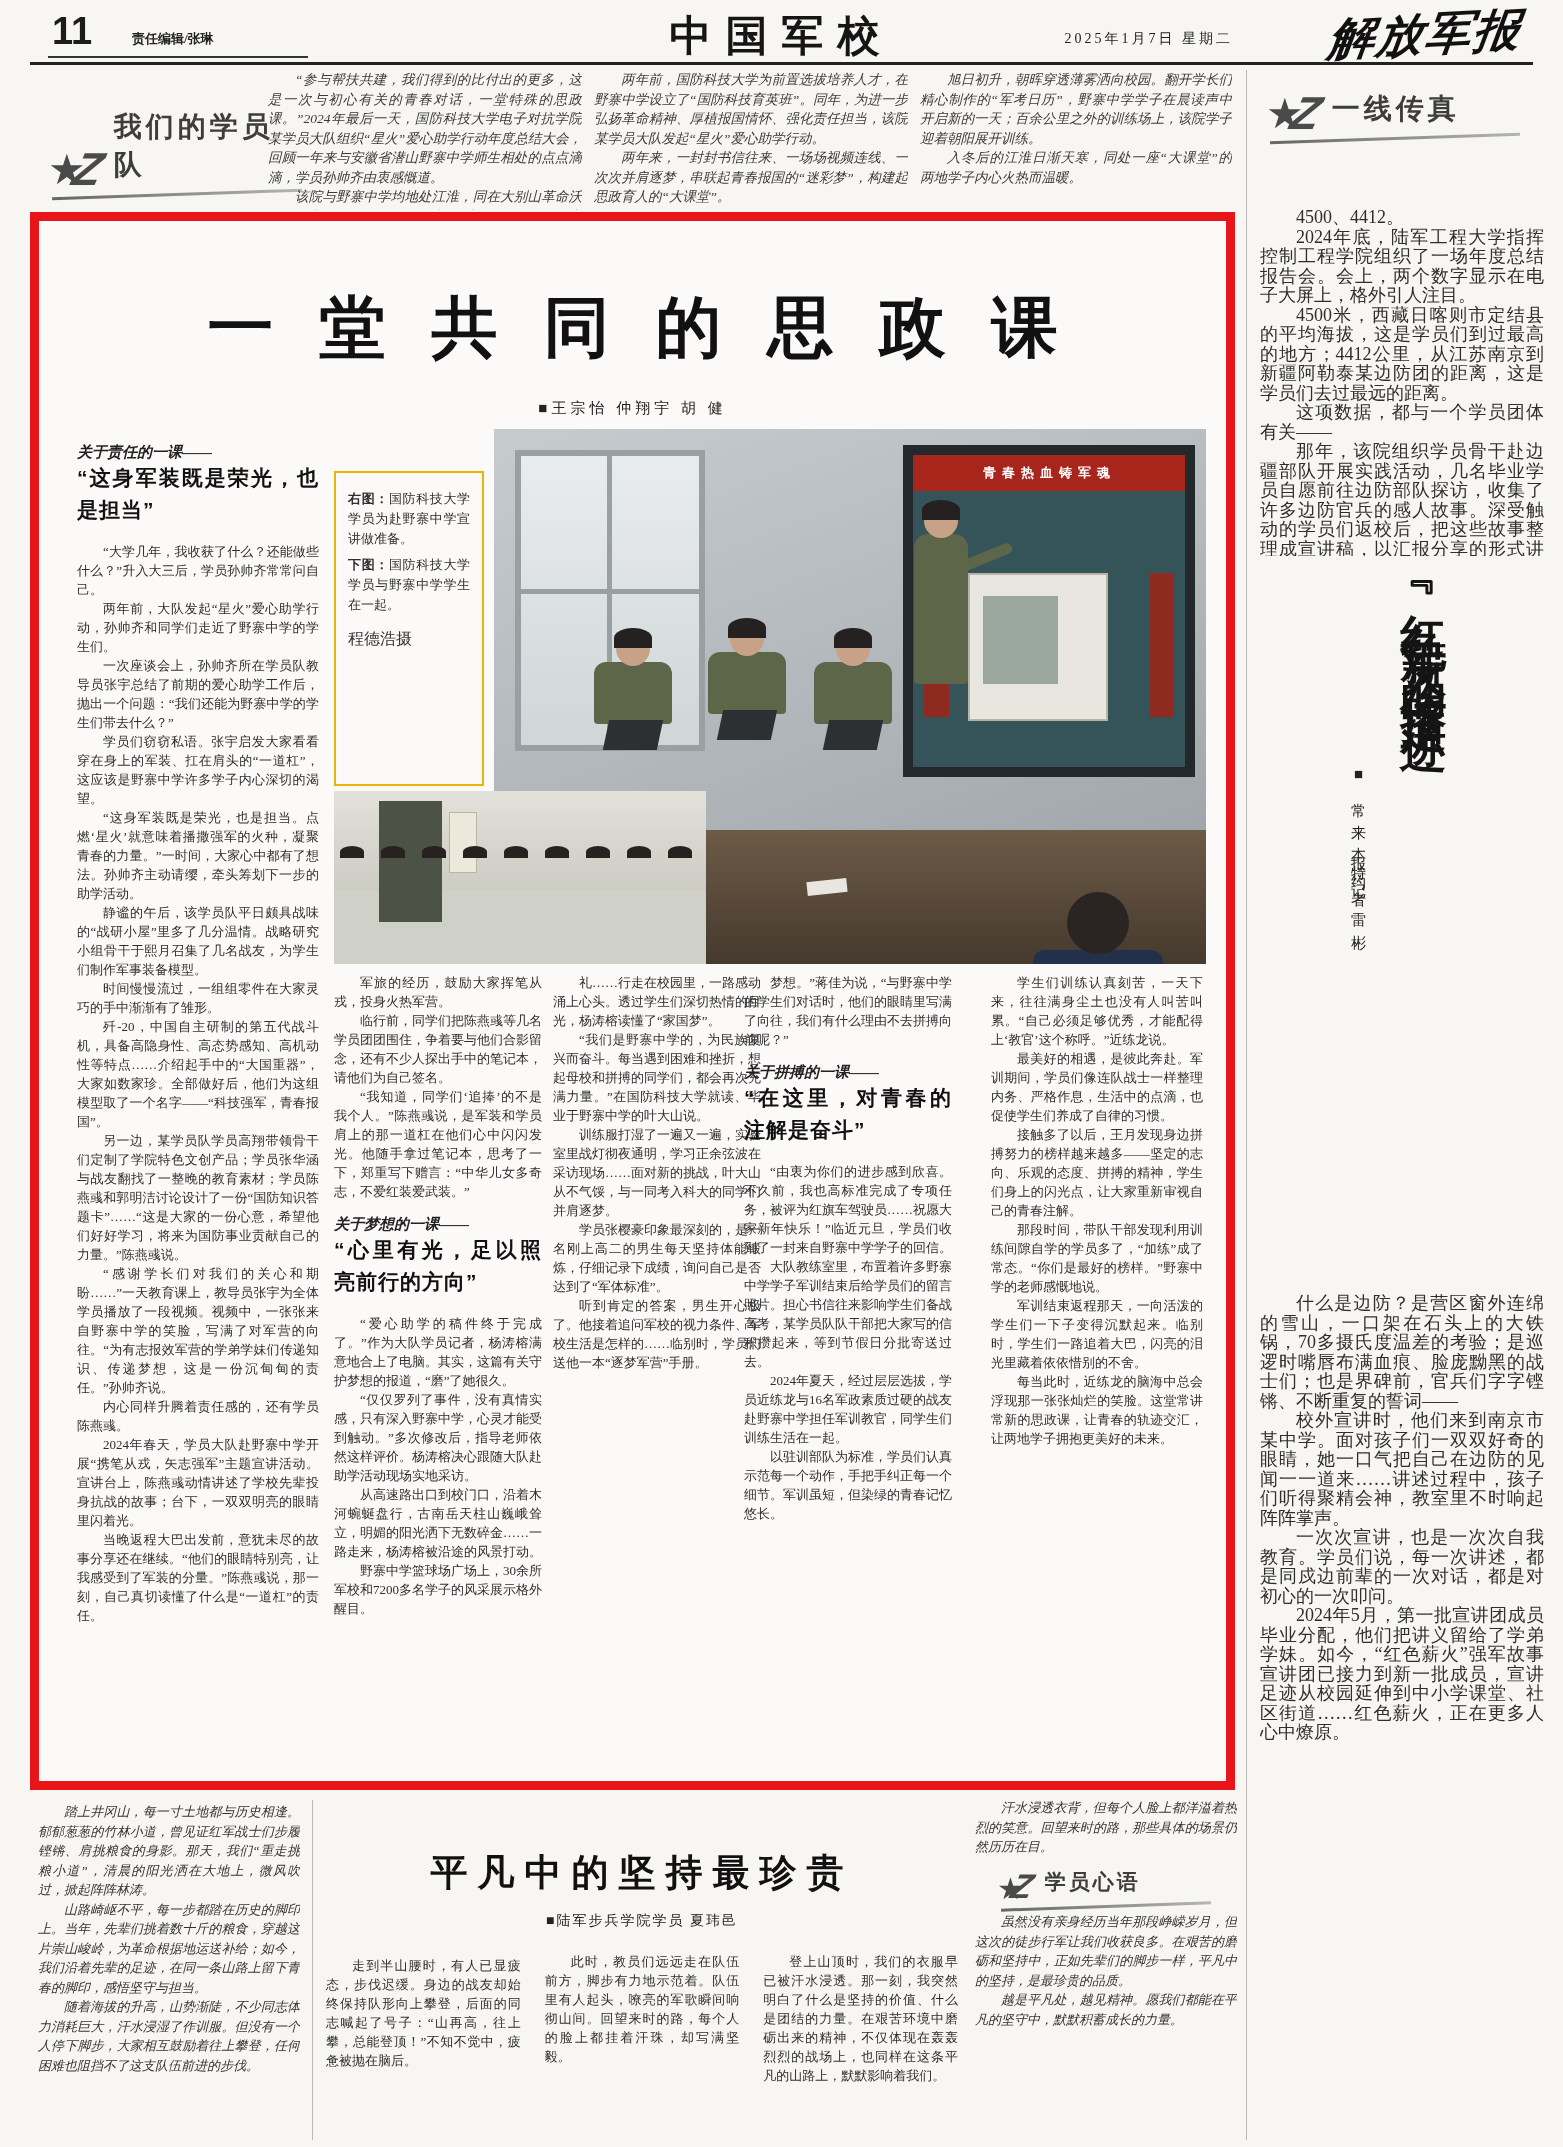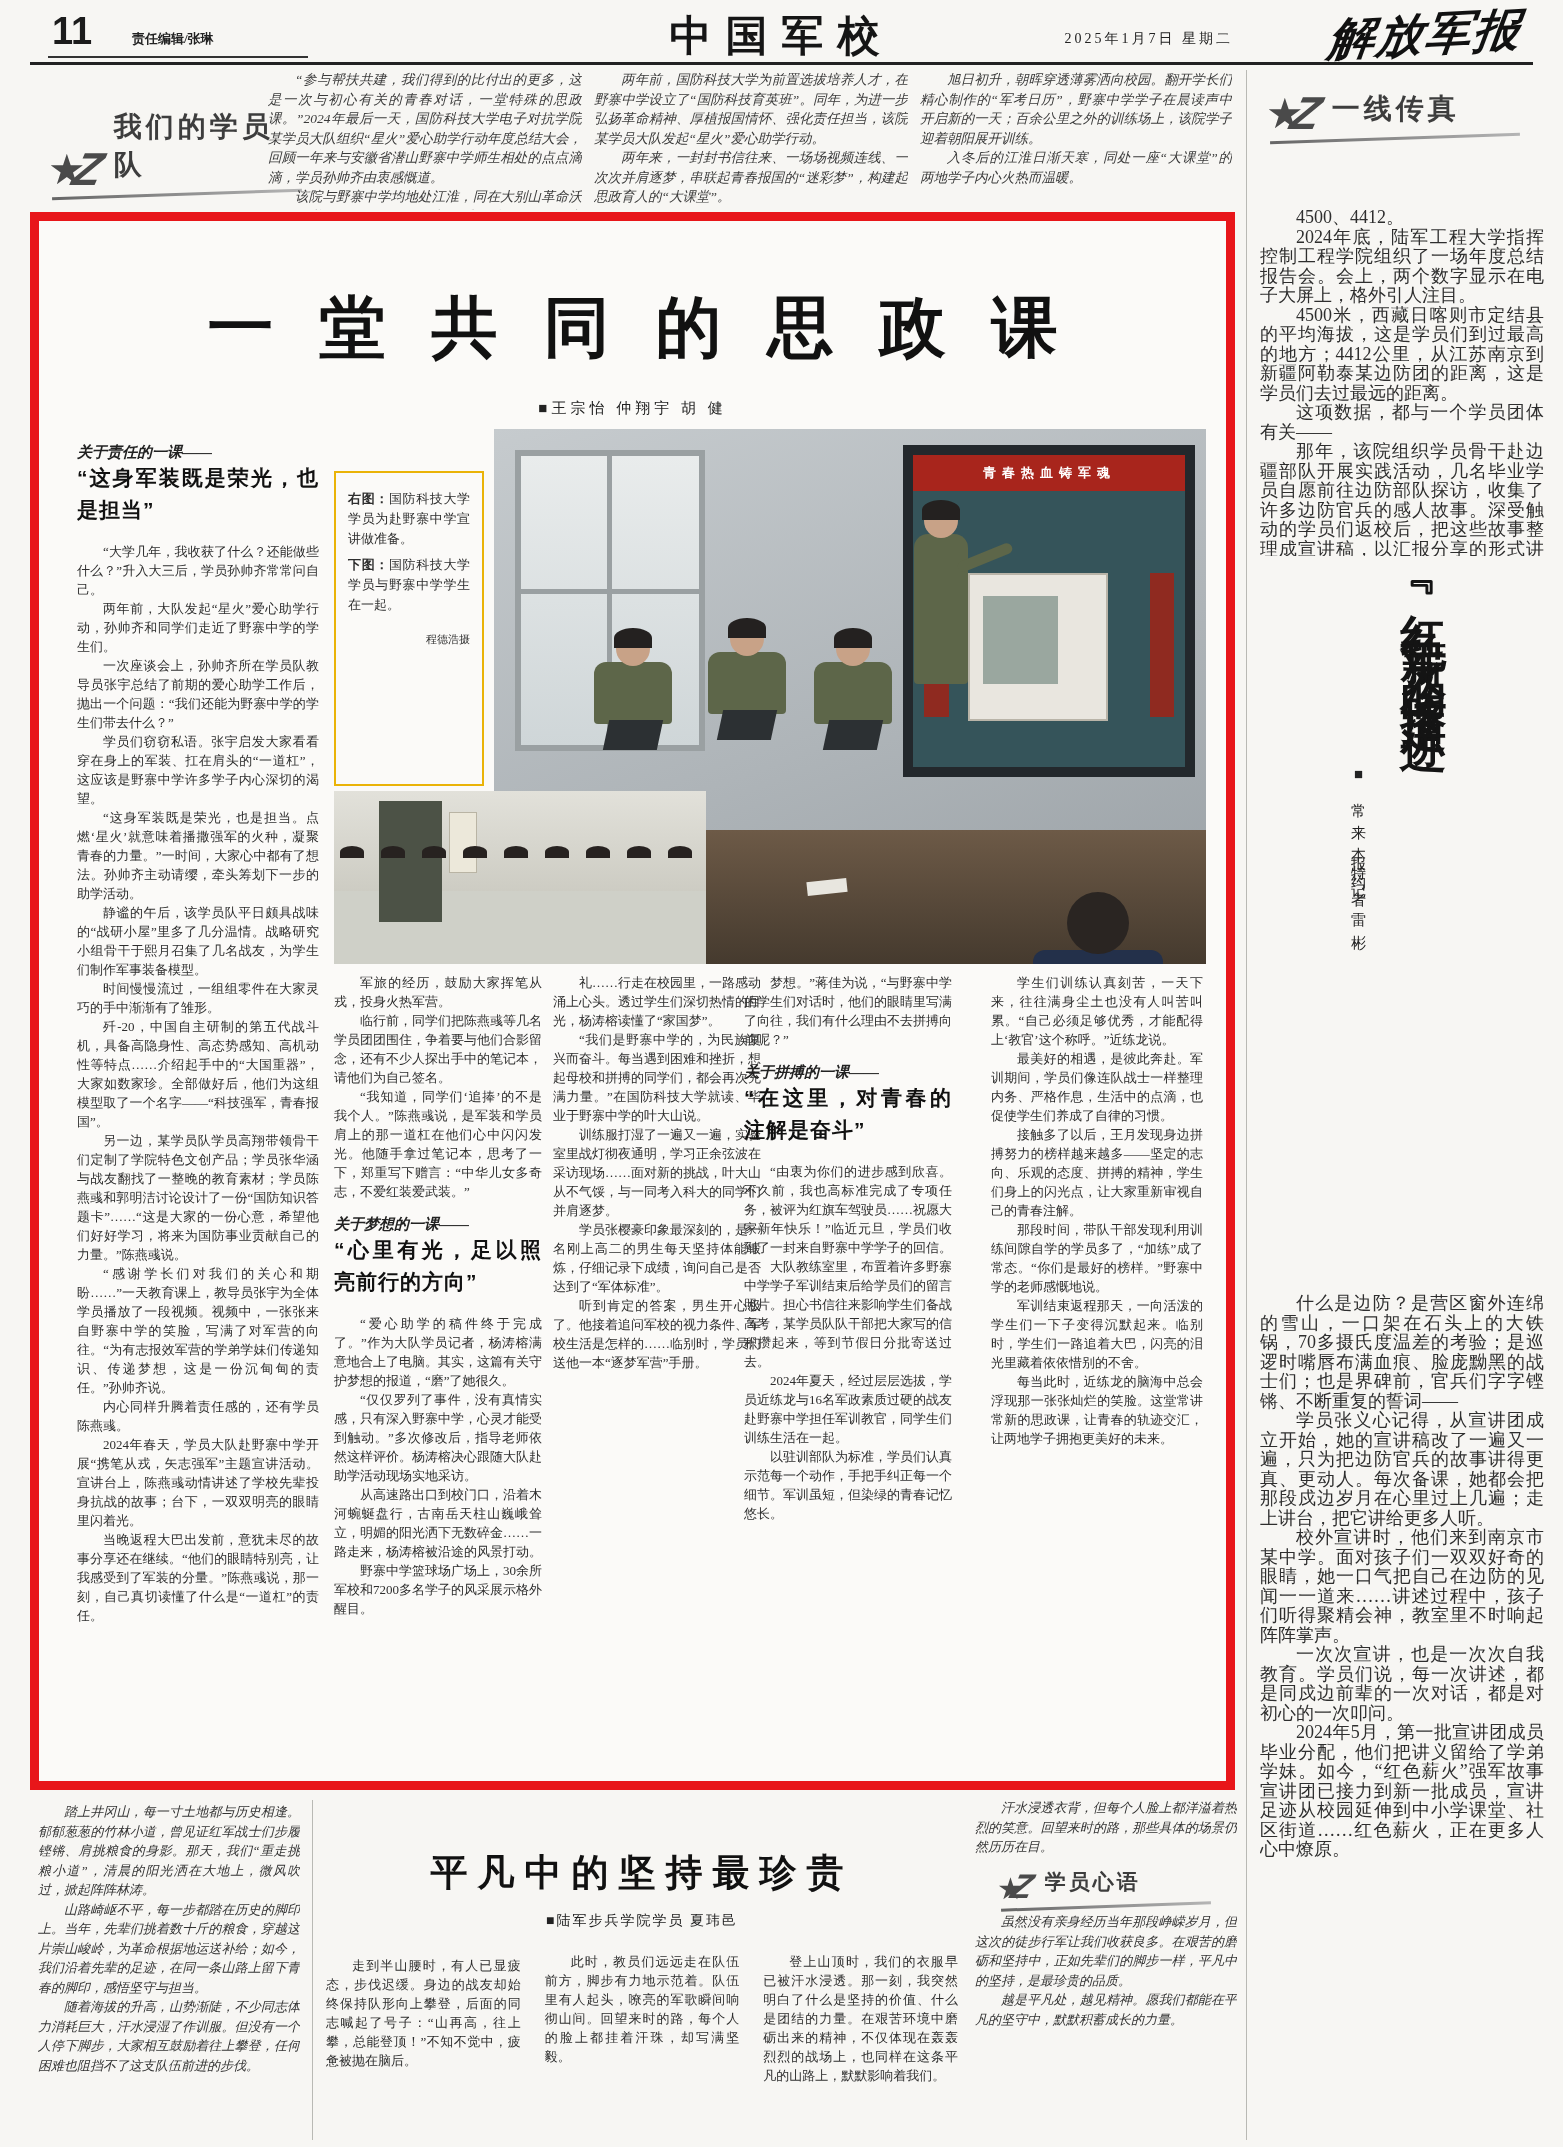--- a/index.html
+++ b/index.html
@@ -37,21 +37,21 @@
   .lesson-label{font:700 italic 15px "Liberation Serif",serif;color:#222;margin:0 0 8px 2em;}
   .lesson-quote{font:700 21px "Liberation Sans",sans-serif;line-height:32px;color:#111;margin:0 0 16px 0;letter-spacing:1px;}
   .acol{position:absolute;overflow:hidden;font-size:13px;line-height:19px;text-align:justify;color:#2e2e2e;}
   .acol p{margin:0;text-indent:2em;}
   .midhead{margin:14px 0 14px 0;}
   
   .capbox{position:absolute;left:295px;top:250px;width:150px;height:315px;border:2px solid #eab308;
           padding:16px 12px;box-sizing:border-box;font-size:13px;line-height:20px;text-align:justify;color:#2e2e2e;}
   .capbox .cap{margin:0 0 6px 0;}
   .capbox b{font-family:"Liberation Sans",sans-serif;}
-  .credit{text-align:right;margin-top:14px;font-size:11px;color:#333;}
+  .credit{margin-top:14px;font-size:16px;color:#333;}
   
   .photo1{position:absolute;left:455px;top:208px;width:712px;height:535px;overflow:hidden;
           background:linear-gradient(160deg,#c6cbce 0%,#aeb4b8 55%,#989fa4 100%);}
   .p1-window{position:absolute;left:3%;top:4%;width:25%;height:54%;background:linear-gradient(#e9ecec,#cfd6d8);border:6px solid #9aa0a2;}
   .p1-window:before{content:"";position:absolute;left:48%;top:0;bottom:0;width:5px;background:#9aa0a2;}
   .p1-window:after{content:"";position:absolute;left:0;right:0;top:46%;height:5px;background:#9aa0a2;}
   .p1-screen{position:absolute;right:1.5%;top:3%;width:41%;height:62%;background:#35545a;border:10px solid #23282c;box-sizing:border-box;}
   .p1-banner{position:absolute;left:0;right:0;top:0;height:36px;background:#a8251c;display:flex;align-items:center;justify-content:center;}
   .p1-banner span{font:700 13px "Liberation Sans",sans-serif;color:#ffffff;letter-spacing:6px;}
   .p1-slide{position:absolute;left:20%;top:38%;width:50%;height:46%;background:#e9e6df;border:2px solid #b9b4a8;}
@@ -319,20 +319,19 @@
         <p>那年，该院组织学员骨干赴边疆部队开展实践活动，几名毕业学员自愿前往边防部队探访，收集了许多边防官兵的感人故事。深受触动的学员们返校后，把这些故事整理成宣讲稿，以汇报分享的形式讲述，很快在学员队里引起热议。这就是以红色故事为主题、以戍边精神为己任的“红色薪火”强军故事宣讲团。</p>
       </div>
 
     <div class="vhead-wrap">
       <div class="vbyline">■常 来  本报特约记者  雷 彬</div>
       <div class="vtitle">『红色薪火』的传播足迹</div>
     </div>
 
     <div class="rail-text" style="position:absolute;left:2px;top:1228px;width:284px;height:845px;">
         <p>什么是边防？是营区窗外连绵的雪山，一口架在石头上的大铁锅，70多摄氏度温差的考验；是巡逻时嘴唇布满血痕、脸庞黝黑的战士们；也是界碑前，官兵们字字铿锵、不断重复的誓词——</p>
-        <p>学员张义心记得，从宣讲团成立开始，她的宣讲稿改了一遍又一遍，只为把边防官兵的故事讲得更真、更动人。每次备课，她都会把那段戍边岁月在心里过上几遍；走上讲台，把它讲给更多人听。</p>
         <p>校外宣讲时，他们来到南京市某中学。面对孩子们一双双好奇的眼睛，她一口气把自己在边防的见闻一一道来……讲述过程中，孩子们听得聚精会神，教室里不时响起阵阵掌声。</p>
         <p>一次次宣讲，也是一次次自我教育。学员们说，每一次讲述，都是同戍边前辈的一次对话，都是对初心的一次叩问。</p>
         <p>2024年5月，第一批宣讲团成员毕业分配，他们把讲义留给了学弟学妹。如今，“红色薪火”强军故事宣讲团已接力到新一批成员，宣讲足迹从校园延伸到中小学课堂、社区街道……红色薪火，正在更多人心中燎原。</p>
       </div>
   </div>
 
 </div>
 
 </body></html>

